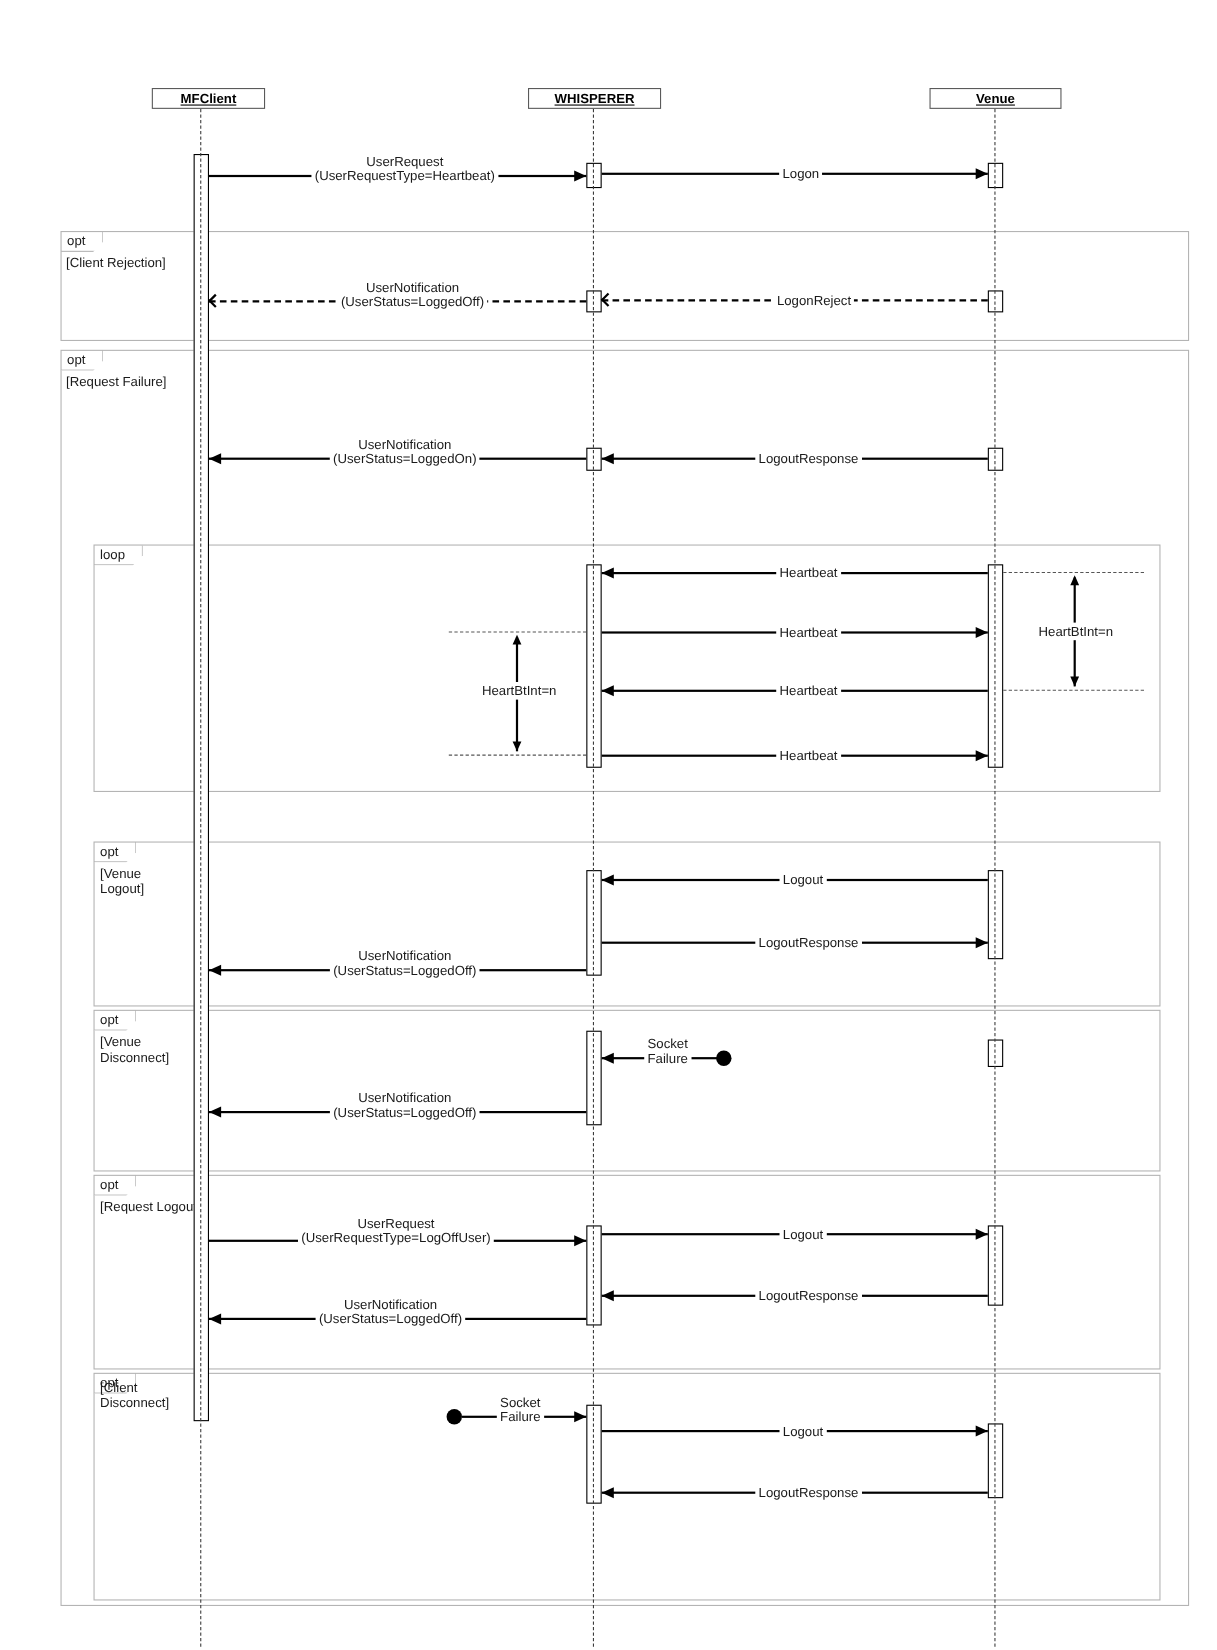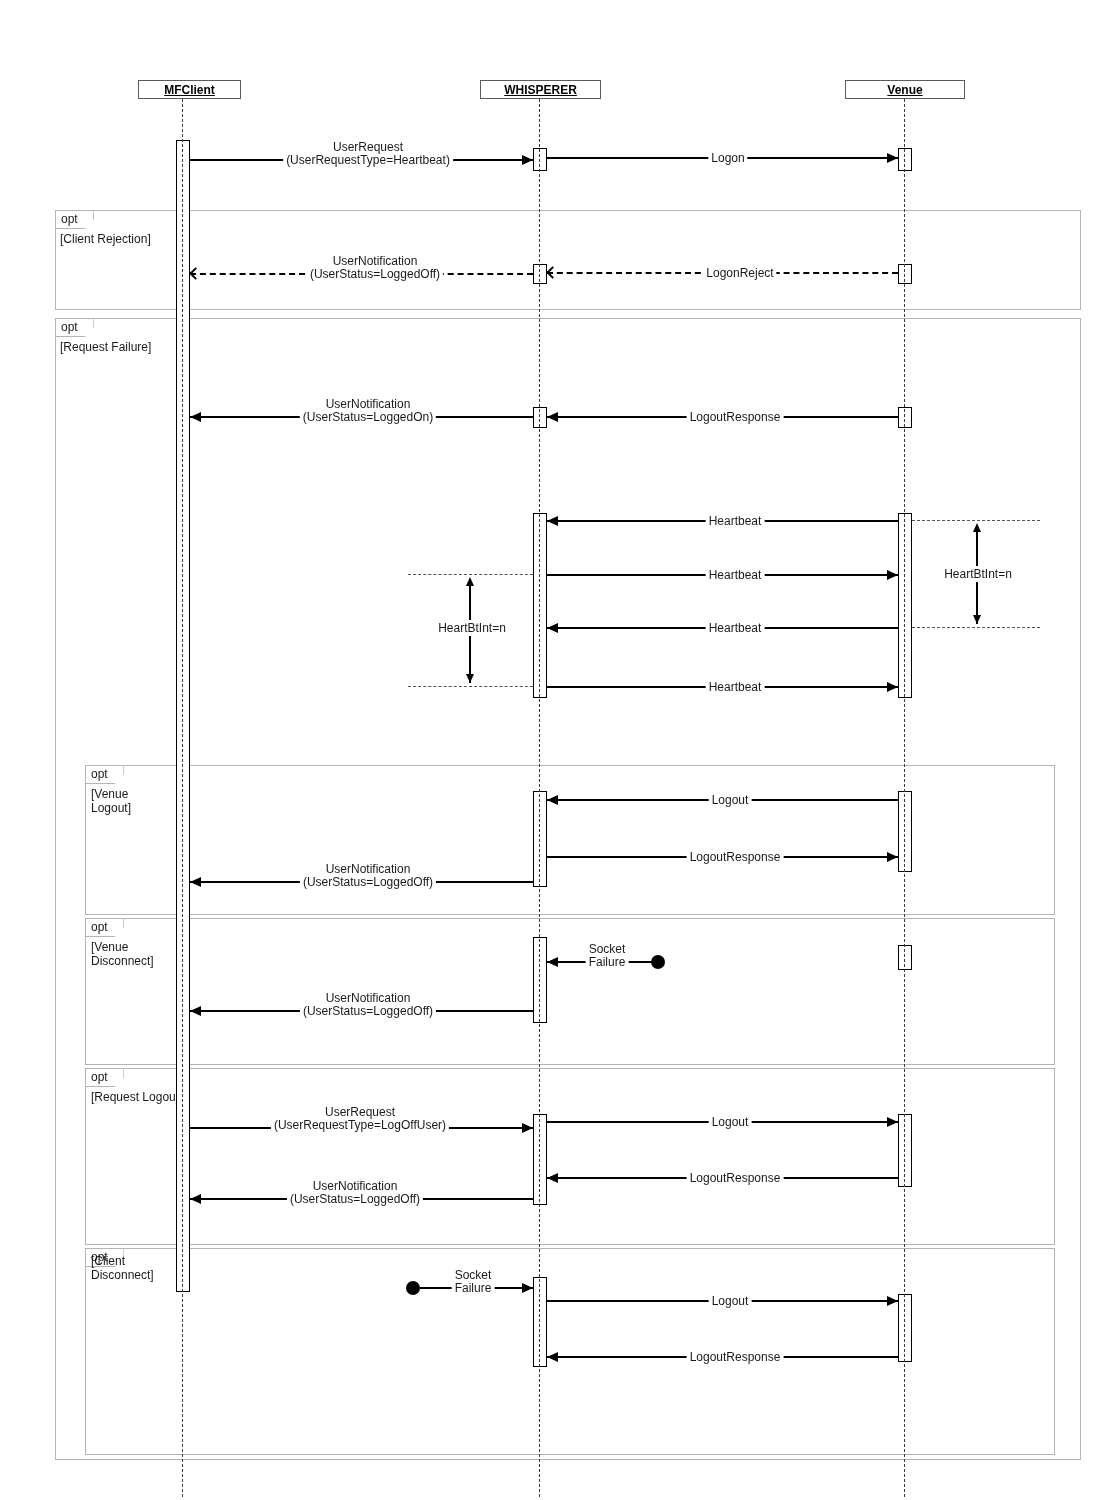--- a/index.html
+++ b/index.html
@@ -50,20 +50,23 @@
   <div class="frame" style="left:55px;top:210px;width:1026px;height:100px">
     <div class="frame-tab">opt</div>
     <div class="frame-guard" style="left:4px;top:21px">[Client Rejection]</div>
   </div>
 
   <div class="frame" style="left:55px;top:318px;width:1026px;height:1142px">
     <div class="frame-tab">opt</div>
     <div class="frame-guard" style="left:4px;top:21px">[Request Failure]</div>
   </div>
 
+  <div class="frame" style="left:85px;top:495px;width:970px;height:225px">
+    <div class="frame-tab">loop</div>
+  </div>
 
   <div class="frame" style="left:85px;top:765px;width:970px;height:150px">
     <div class="frame-tab">opt</div>
     <div class="frame-guard" style="left:5px;top:21px">[Venue
 Logout]</div>
   </div>
 
   <div class="frame" style="left:85px;top:918px;width:970px;height:147px">
     <div class="frame-tab">opt</div>
     <div class="frame-guard" style="left:5px;top:21px">[Venue

